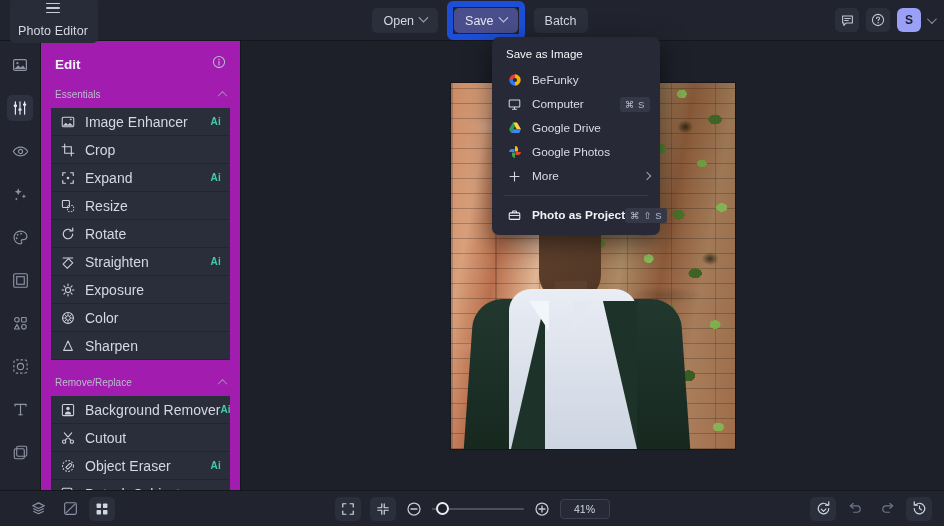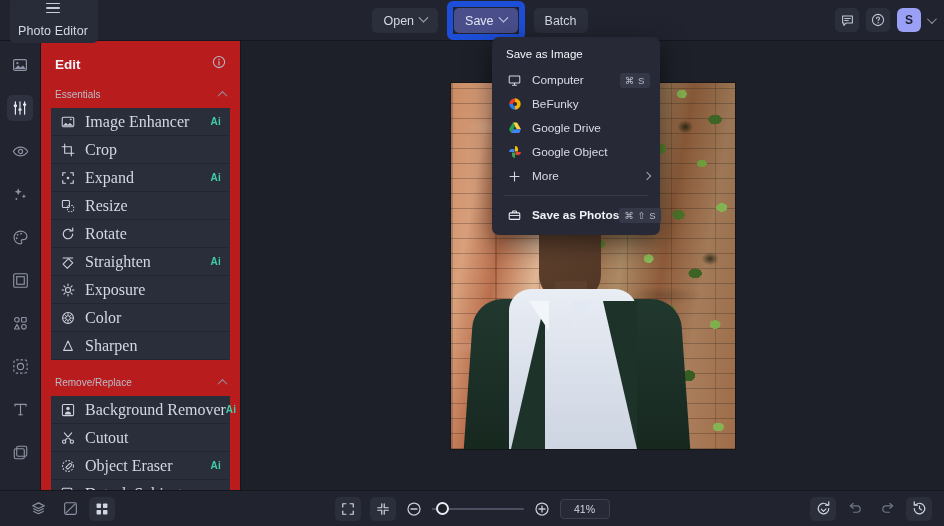--- a/index.html
+++ b/index.html
@@ -158,21 +158,21 @@
     width: 26px; height: 26px; border-radius: 5px;
     display: flex; align-items: center; justify-content: center;
     cursor: pointer;
   }
   .rail-item.active { background: #2d3140; }
   .rail-item svg { display: block; }
 
   
   .panel {
     width: 200px; min-width: 200px;
-    background: #b91c1c;
+    background: #a21caf;
     border-right: 1px solid #15171f;
     display: flex; flex-direction: column;
     overflow: hidden;
   }
   .panel-head {
     display: flex; align-items: center; justify-content: space-between;
     padding: 14px 14px 13px 14px;
   }
   .panel-title { color: #f1f3f9; font-size: 13.5px; font-weight: bold; }
   .panel-scroll { overflow: hidden; flex: 1; }
@@ -193,21 +193,21 @@
     padding: 0 9px 0 8px;
     background: #2a2d3a;
     border-bottom: 1px solid #232631;
     cursor: pointer;
   }
   .tool:first-of-type { border-radius: 5px 5px 0 0; }
   .tool .t-icon {
     width: 18px; flex: 0 0 18px; margin-right: 8px;
     display: flex; align-items: center; justify-content: center;
   }
-  .tool .t-label { flex: 1; color: #d4d8e4; font-size: 16px; white-space: nowrap; font-family: Liberation Serif, serif; }
+  .tool .t-label { flex: 1; color: #d4d8e4; font-size: 14px; white-space: nowrap; }
   .tool .t-ai { color: #3fd0a8; font-size: 10px; font-weight: bold; letter-spacing: .2px; }
   .group-gap { height: 14px; }
 
   
   .canvas {
     flex: 1; position: relative;
     background: #1d2029;
     display: flex; align-items: center; justify-content: center;
     min-width: 0;
   }
@@ -436,39 +436,39 @@
       </div>
       <span class="avatar-caret"></span>
     </div>
   </div>
 
   <div class="save-menu">
     <div class="menu-title">Save as Image</div>
 
     <div class="menu-item">
       <span class="mi-icon">
-        <svg width="13" height="13" viewBox="0 0 16 16">
-          <rect x="1.5" y="2.5" width="13" height="8.5" rx="1" fill="none" stroke="#d4d8e4" stroke-width="1.25"></rect>
-          <path d="M5.5 13.8h5M8 11v2.8" stroke="#d4d8e4" stroke-width="1.25" stroke-linecap="round"></path>
-        </svg>
-      </span>
-      <span class="mi-label">Computer</span>
-      <span class="kbd">⌘ S</span>
-    </div>
-
-    <div class="menu-item">
-      <span class="mi-icon">
         <svg width="14" height="14" viewBox="0 0 16 16">
           <path d="M8 1.5a6.5 6.5 0 0 1 0 13z" fill="#f5b301"></path>
           <path d="M8 1.5a6.5 6.5 0 0 0-6.5 6.5H8z" fill="#ea3d2f"></path>
           <path d="M1.5 8A6.5 6.5 0 0 0 8 14.5V8z" fill="#2b7de9"></path>
           <circle cx="8" cy="8" r="2.4" fill="#272a36"></circle>
         </svg>
       </span>
       <span class="mi-label">BeFunky</span>
+    </div>
+
+    <div class="menu-item">
+      <span class="mi-icon">
+        <svg width="13" height="13" viewBox="0 0 16 16">
+          <rect x="1.5" y="2.5" width="13" height="8.5" rx="1" fill="none" stroke="#d4d8e4" stroke-width="1.25"></rect>
+          <path d="M5.5 13.8h5M8 11v2.8" stroke="#d4d8e4" stroke-width="1.25" stroke-linecap="round"></path>
+        </svg>
+      </span>
+      <span class="mi-label">Computer</span>
+      <span class="kbd">⌘ S</span>
     </div>
 
     <div class="menu-item">
       <span class="mi-icon">
         <svg width="14" height="14" viewBox="0 0 16 16">
           <path d="M5.6 1.8h4.8l4.4 7.6h-4.8z" fill="#ffcf45"></path>
           <path d="M1.2 9.4 5.6 1.8l2.4 4.2-4.4 7.6z" fill="#2ba24c"></path>
           <path d="M3.6 13.6h9.2l2.0-4.2H6z" fill="#4285f4"></path>
         </svg>
       </span>
@@ -477,21 +477,21 @@
 
     <div class="menu-item">
       <span class="mi-icon">
         <svg width="14" height="14" viewBox="0 0 16 16">
           <path d="M8 1.2c1.9 0 3.4 1.5 3.4 3.4V7.4H8z" fill="#fbbc04"></path>
           <path d="M14.8 8c0 1.9-1.5 3.4-3.4 3.4H8.6V8z" fill="#ea4335"></path>
           <path d="M8 14.8c-1.9 0-3.4-1.5-3.4-3.4V8.6H8z" fill="#34a853"></path>
           <path d="M1.2 8c0-1.9 1.5-3.4 3.4-3.4h2.8V8z" fill="#4285f4"></path>
         </svg>
       </span>
-      <span class="mi-label">Google Object</span>
+      <span class="mi-label">Google Photos</span>
     </div>
 
     <div class="menu-item">
       <span class="mi-icon">
         <svg width="13" height="13" viewBox="0 0 16 16">
           <path d="M8 2.5v11M2.5 8h11" stroke="#d4d8e4" stroke-width="1.35" stroke-linecap="round"></path>
         </svg>
       </span>
       <span class="mi-label">More</span>
       <span class="mi-chevron"></span>
@@ -500,21 +500,21 @@
     <div class="menu-sep"></div>
 
     <div class="menu-item bold">
       <span class="mi-icon">
         <svg width="13" height="13" viewBox="0 0 16 16">
           <rect x="1.5" y="4.8" width="13" height="8" rx="1.2" fill="none" stroke="#eef0f6" stroke-width="1.3"></rect>
           <path d="M5.6 4.8V3.4a1 1 0 0 1 1-1h2.8a1 1 0 0 1 1 1v1.4" fill="none" stroke="#eef0f6" stroke-width="1.3"></path>
           <path d="M1.5 8h13" stroke="#eef0f6" stroke-width="1.1"></path>
         </svg>
       </span>
-      <span class="mi-label">Save as Photos</span>
+      <span class="mi-label">Photo as Project</span>
       <span class="kbd">⌘ ⇧ S</span>
     </div>
   </div>
 
   <div class="body">
 
     <div class="rail">
       <div class="rail-item">
         <svg width="16" height="16" viewBox="0 0 16 16">
           <rect x="1.6" y="2.6" width="12.8" height="10.8" rx="1.4" fill="none" stroke="#8e93a6" stroke-width="1.2"></rect>

